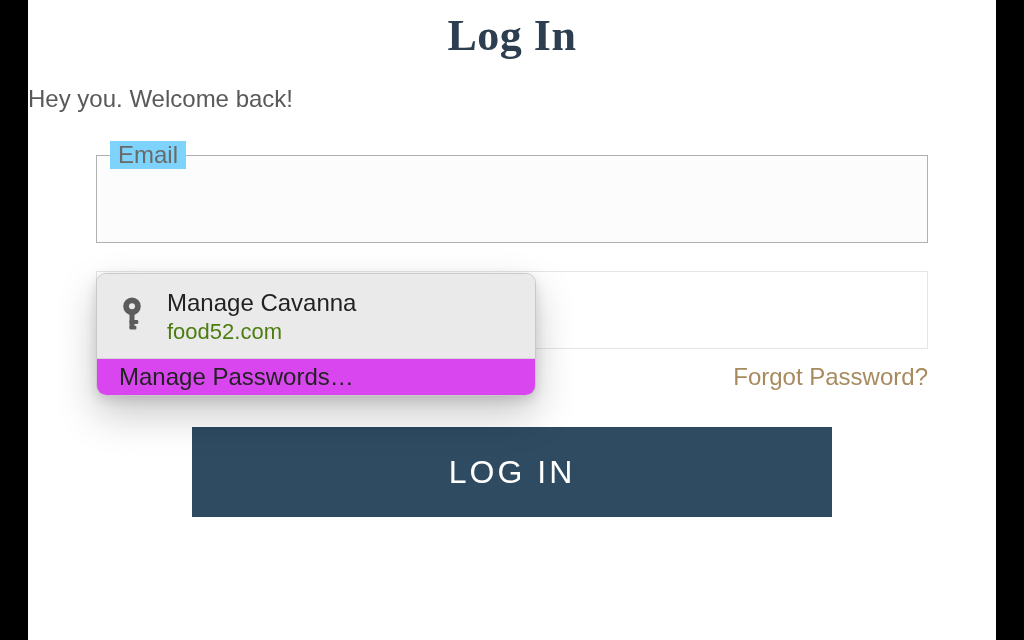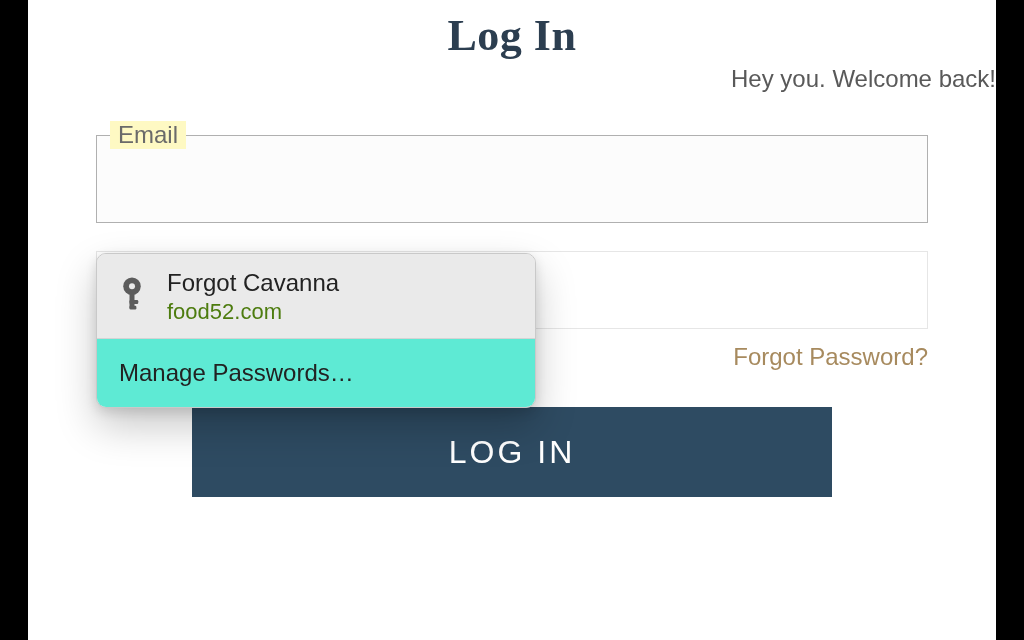--- a/index.html
+++ b/index.html
@@ -25,39 +25,39 @@
     }
     .title {
       text-align: center;
       font-family: Georgia, "Times New Roman", serif;
       font-weight: 700;
       font-size: 44px;
       color: #2c3e50;
       letter-spacing: 0.5px;
     }
     .subtitle {
-      text-align: right;
+      text-align: left;
       font-size: 24px;
       color: #595959;
-      margin-top: 4px;
+      margin-top: 24px;
       font-weight: 400;
     }
     .form-area {
       margin: 42px 68px 0 68px;
       position: relative;
     }
     .field-wrap {
       position: relative;
       margin-bottom: 28px;
     }
     .field-label {
       position: absolute;
       top: -14px;
       left: 14px;
-      background: #fef9c3;
+      background: #7dd3fc;
       padding: 0 8px;
       font-size: 24px;
       color: #6a6a6a;
       z-index: 2;
     }
     .field-input {
       width: 100%;
       height: 88px;
       border: 1px solid #b0b0b0;
       background: #fcfcfc;
@@ -127,22 +127,22 @@
       line-height: 1.25;
     }
     .pop-text .site {
       font-size: 22px;
       color: #4d7c0f;
       line-height: 1.25;
     }
     .manage {
       font-size: 24px;
       color: #222;
-      padding: 20px 22px;
-      background: #5eead4;
+      padding: 4px 22px;
+      background: #d946ef;
     }
   </style>
 </head>
 <body>
 
 <div class="page">
 
   <h1 class="title">Log In</h1>
   <p class="subtitle">Hey you. Welcome back!</p>
 
@@ -162,21 +162,21 @@
         <span class="key-icon">
           <svg viewBox="0 0 24 30" width="30" height="38" fill="#5c5c5c">
             <circle cx="12" cy="8" r="7"></circle>
             <circle cx="12" cy="8" r="2.4" fill="#eaeaea"></circle>
             <rect x="10" y="13" width="4" height="13" rx="1.2"></rect>
             <rect x="10" y="19" width="7" height="3.2" rx="1"></rect>
             <rect x="10" y="23.5" width="5.5" height="3" rx="1"></rect>
           </svg>
         </span>
         <div class="pop-text">
-          <div class="name">Forgot Cavanna</div>
+          <div class="name">Manage Cavanna</div>
           <div class="site">food52.com</div>
         </div>
       </div>
       <div class="pop-row manage">Manage Passwords…</div>
     </div>
 
   </div>
 
   <button class="login-btn">LOG IN</button>
 

